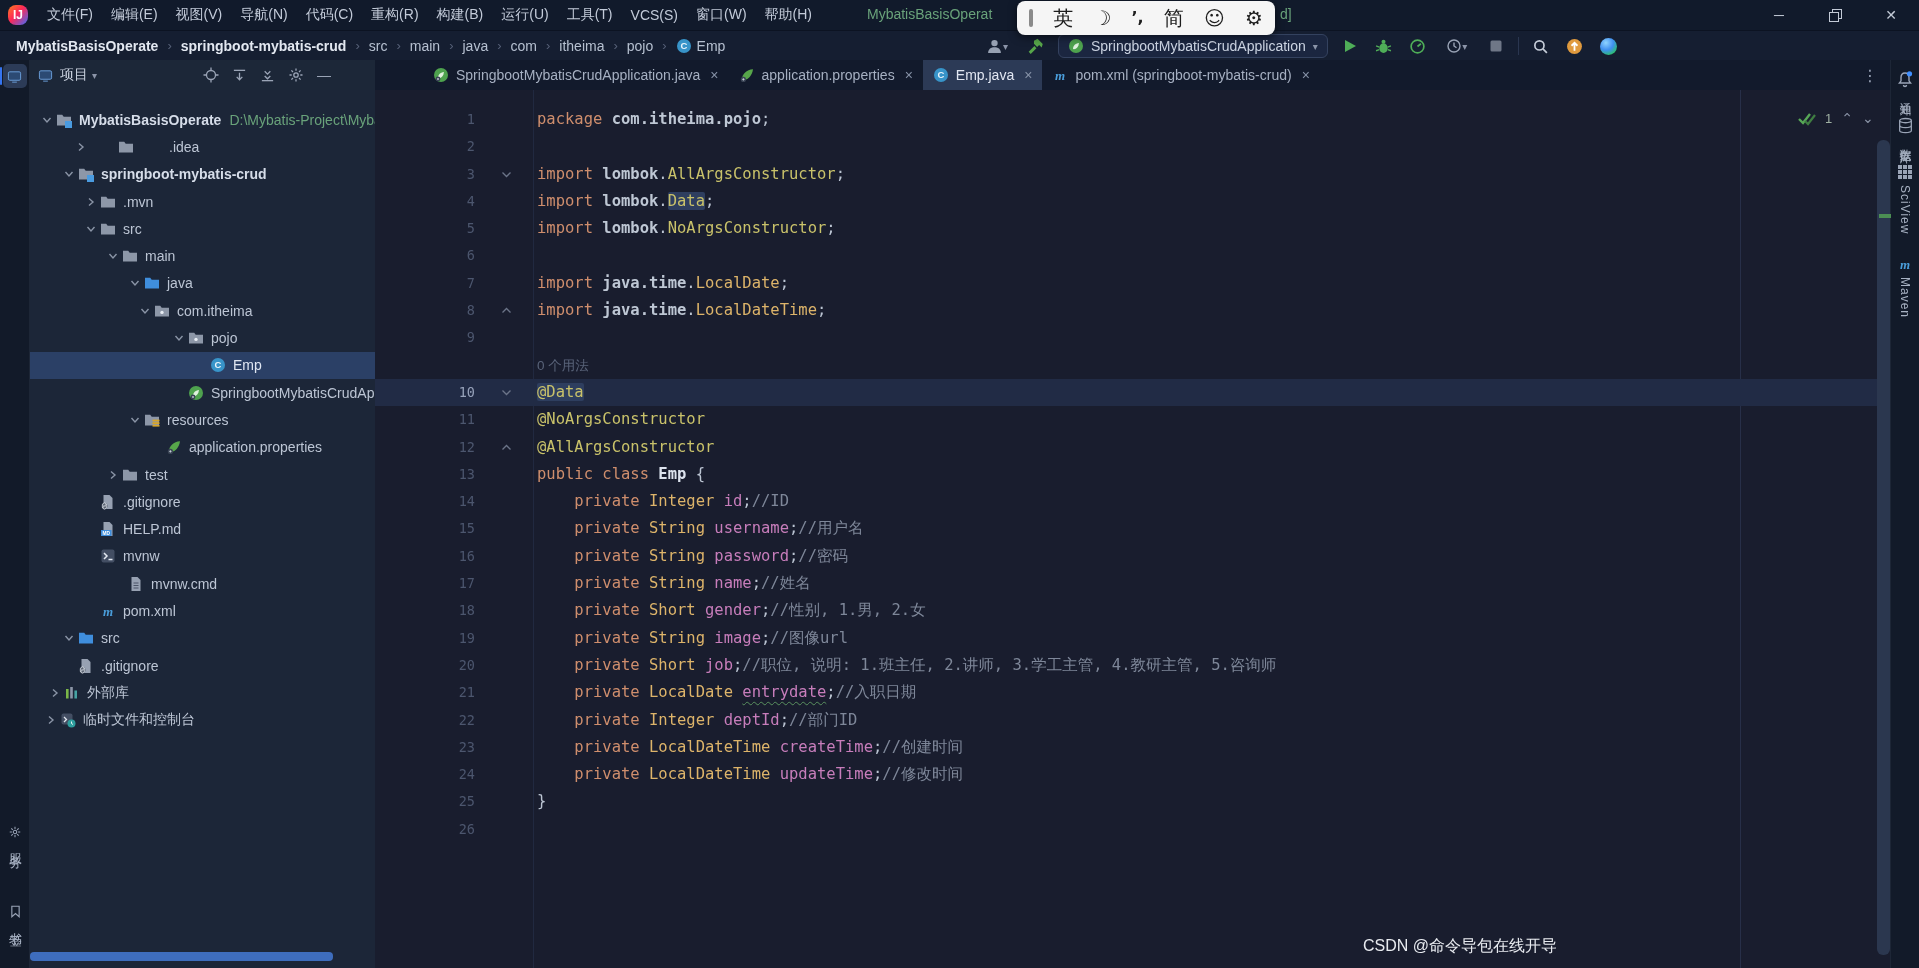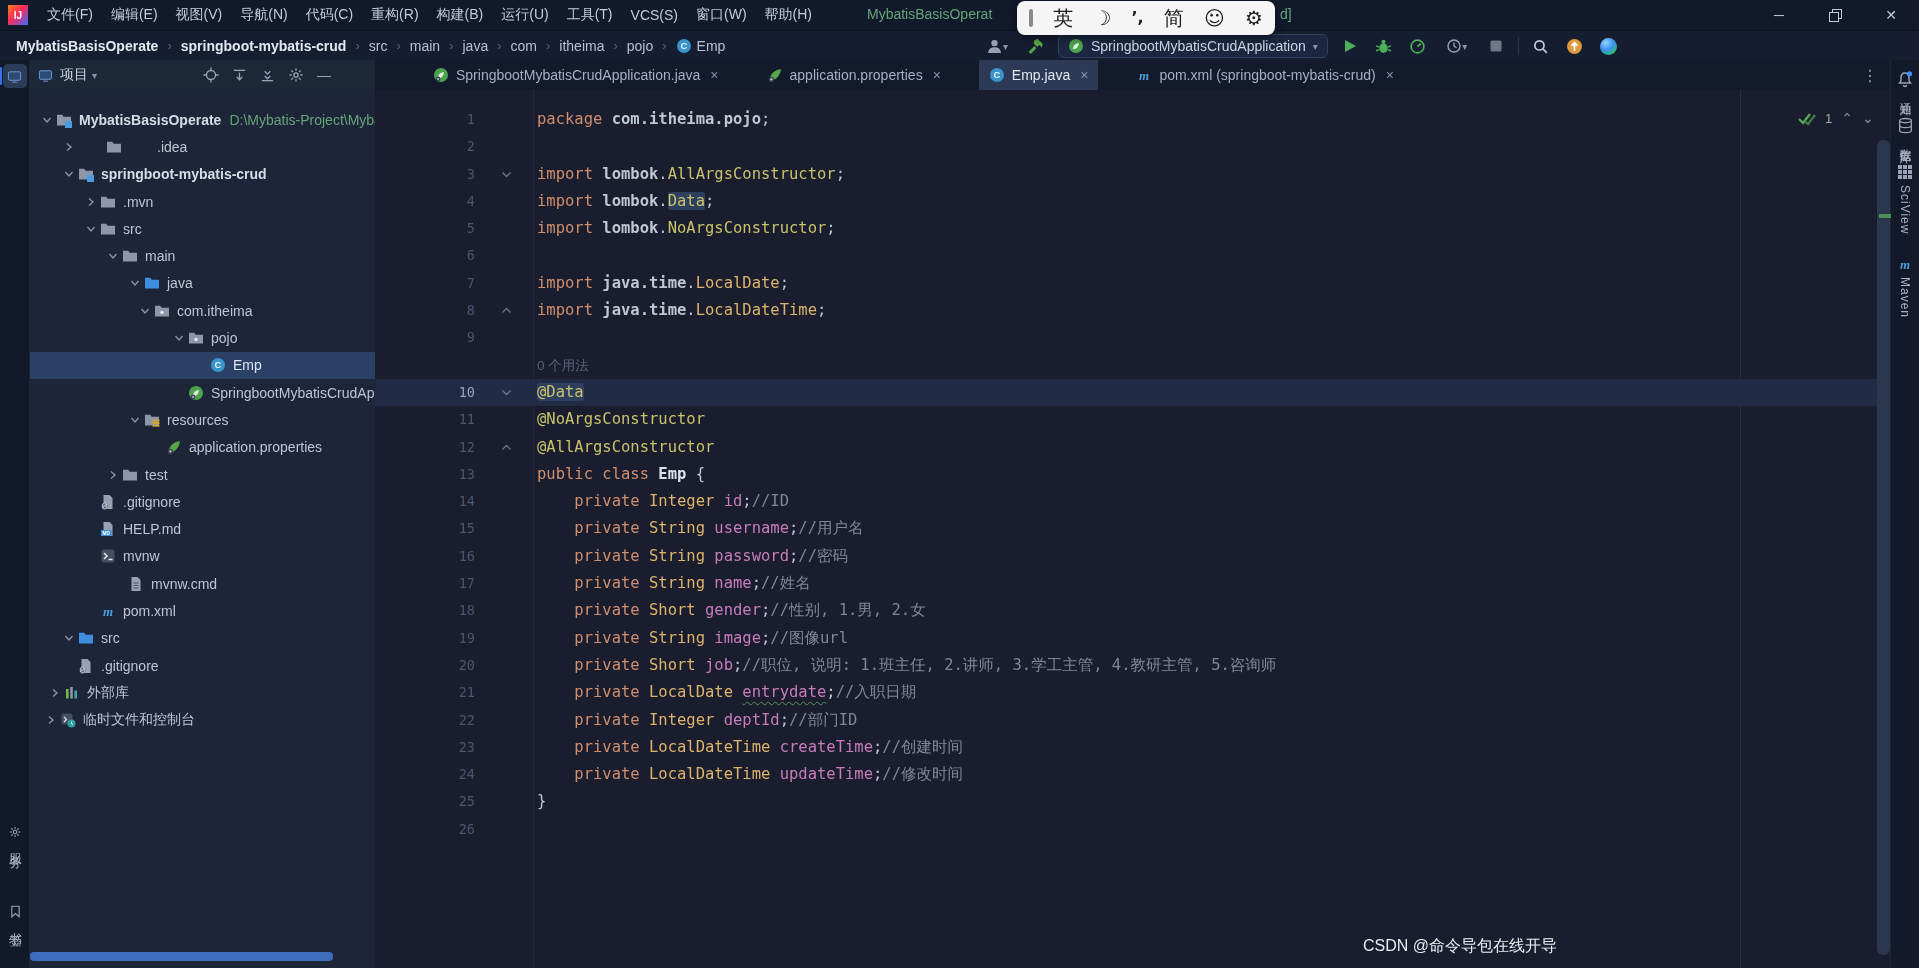--- a/index.html
+++ b/index.html
@@ -2,24 +2,24 @@
 <html><head>
 <meta charset="utf-8">
 <style>
   * { box-sizing: border-box; margin: 0; padding: 0; }
   html,body { background:#0b111e; }
   body { font-family:"Liberation Sans","DejaVu Sans",sans-serif; }
   #app { position:relative; width:1919px; height:968px; overflow:hidden; background:#191d2e; color:#bfc7d6; font-size:14px; }
 
   
   .titlebar { position:absolute; left:0; top:0; width:1919px; height:30px; background:#111a2b; display:flex; align-items:center; z-index:30; }
-  .logo { width:20px; height:20px; margin:0 10px 0 8px; border-radius:0;
+  .logo { width:20px; height:20px; margin:0 10px 0 8px; border-radius:8px;
           background:linear-gradient(135deg,#fc801d 0%,#fe2857 45%,#3c6eff 100%);
           display:flex; align-items:center; justify-content:center;
-          color:#fff; font-size:10px; font-weight:bold; }
+          color:#fff; font-size:12px; font-weight:bold; }
   .menus { display:flex; align-items:center; }
   .menu-item { padding:4px 9px; color:#c3cbd9; font-size:14px; cursor:default; }
   .win-title-left { position:absolute; left:867px; top:6px; color:#69a27a; font-size:14px; }
   .win-title-right { position:absolute; left:1280px; top:6px; color:#69a27a; font-size:14px; }
   .win-controls { position:absolute; right:0; top:0; height:30px; display:flex; }
   .win-btn { width:56px; height:30px; display:flex; align-items:center; justify-content:center; color:#c3cad6; }
 
   
   .ime { position:absolute; left:1017px; top:1px; width:258px; height:34px; background:#f5f5f5;
          border-radius:8px; box-shadow:0 2px 8px rgba(0,0,0,.55); display:flex; align-items:center;
@@ -64,21 +64,21 @@
   .trow { height:27.3px; display:flex; align-items:center; white-space:nowrap; overflow:hidden; font-size:14px; color:#bcc5d4; }
   .trow.sel { background:#2b4066; color:#dfe6f2; }
   .trow .chev { width:17px; display:flex; justify-content:center; flex:0 0 auto; }
   .trow .ticon { width:18px; margin-right:6px; display:flex; justify-content:center; flex:0 0 auto; }
   .trow .tlabel.bold { font-weight:bold; color:#d6dde9; }
   .trow .tpath { color:#69a27a; margin-left:8px; }
   .hscroll { position:absolute; left:0px; top:892px; width:303px; height:9px; background:#3e6dbd; border-radius:4px; }
 
   
   .editor { position:absolute; left:375px; top:60px; width:1515px; height:908px; background:#191d2e; }
-  .tabbar { height:30px; background:#121a2c; display:flex; align-items:stretch; padding-left:48px; position:relative;gap:28px; }
+  .tabbar { height:30px; background:#121a2c; display:flex; align-items:stretch; padding-left:48px; position:relative; }
   .tab { display:flex; align-items:center; gap:7px; padding:0 10px; font-size:14px; color:#a6b0c2; }
   .tab.active { background:#2c3a56; color:#e2e7f2; }
   .tab .x { color:#8793a8; font-size:14px; margin-left:3px; }
   .tab-more { position:absolute; right:12px; top:0; height:30px; display:flex; align-items:center; color:#97a1b4; font-size:16px; }
   .codearea { position:absolute; left:0; top:30px; width:1515px; height:878px; overflow:hidden;
               font-family:"DejaVu Sans Mono","Liberation Mono",monospace; font-size:15.5px; }
   .margin-guide { position:absolute; left:1365px; top:0; bottom:0; width:1px; background:#272f48; }
   .gutter-line { position:absolute; left:158px; top:0; bottom:0; width:1px; background:#212940; }
   .code-rows { position:absolute; left:0; top:16px; width:100%; }
   .cl { position:relative; height:27.3px; line-height:27.3px; display:flex; }
@@ -394,21 +394,21 @@
           </span>
           <span class="ic ticon">
             <svg width="16" height="16" viewBox="0 0 16 16">
               <path d="M1 2.8h5.2l1.5 2H15v8.7H1z" fill="#8d97a8"></path>
               <rect x="9" y="9" width="7" height="7" fill="#4a9be0"></rect>
             </svg>
           </span>
           <span class="tlabel bold">MybatisBasisOperate</span>
           <span class="tpath">D:\Mybatis-Project\MybatisBa</span>
         </div>
-        <div class="trow" style="padding-left: 30px; gap: 28px;">
+        <div class="trow" style="padding-left: 42px; gap: 28px;">
           <span class="chev">
             <svg width="10" height="10" viewBox="0 0 10 10">
               <path d="M3 1.5l4 3.5-4 3.5" fill="none" stroke="#8a94a6" stroke-width="1.4"></path>
             </svg>
           </span>
           <span class="ic ticon">
             <svg width="16" height="16" viewBox="0 0 16 16">
               <path d="M1 2.8h5.2l1.5 2H15v8.7H1z" fill="#8d97a8"></path>
             </svg>
           </span>

